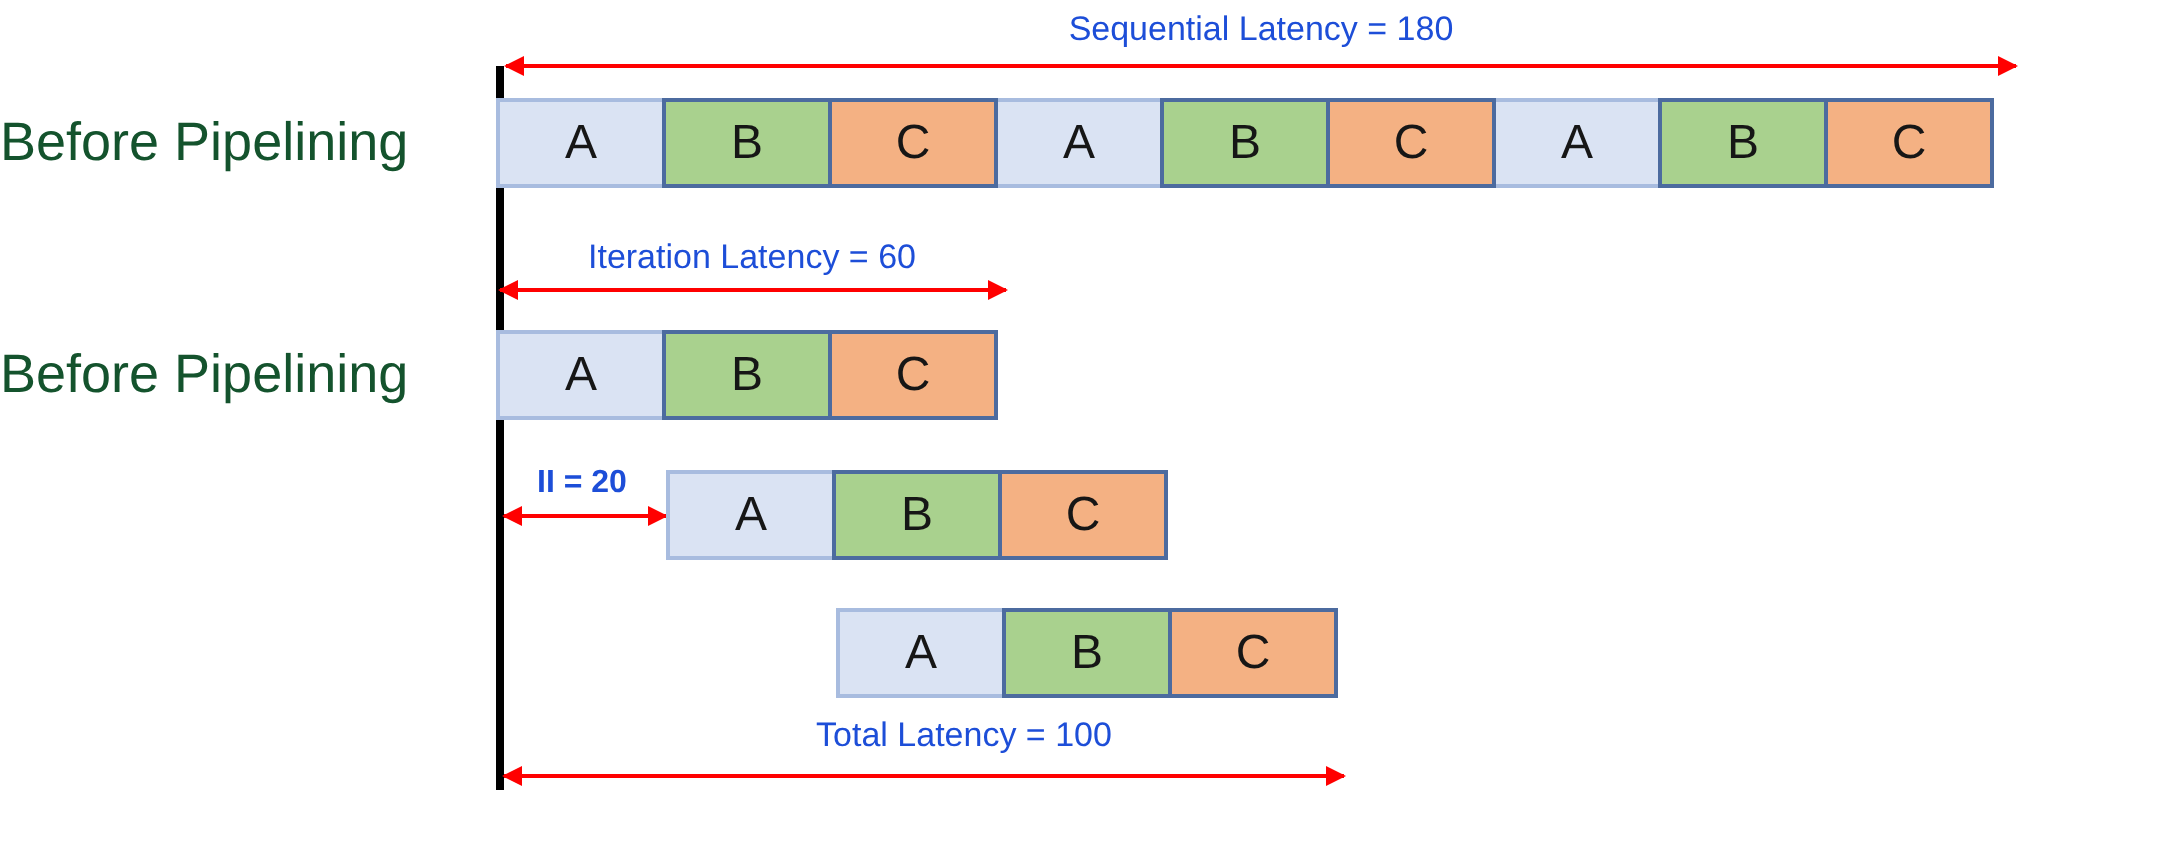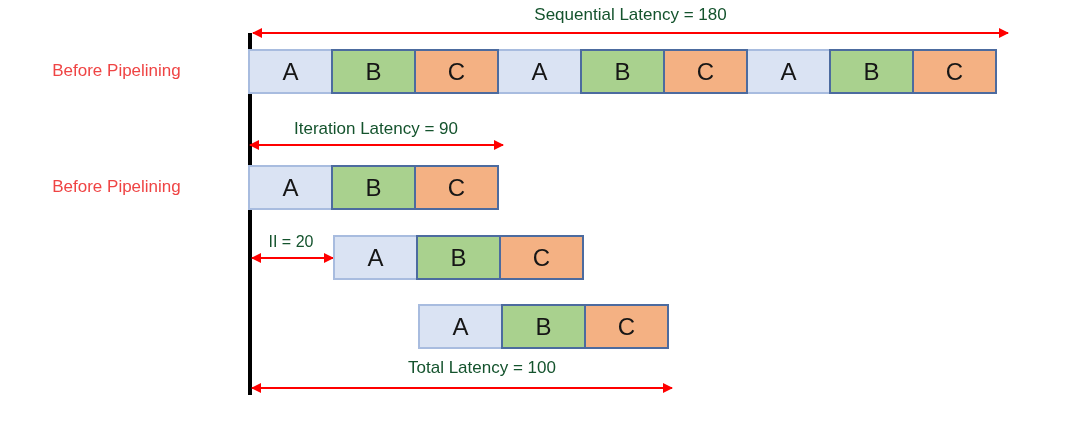--- a/index.html
+++ b/index.html
@@ -17,24 +17,24 @@
     position: absolute;
     left: 248px; top: 33px;
     width: 4px; height: 362px;
     background: var(--timeline-black, #000000);
   }
 
   
   .rowlbl {
     position: absolute;
     left: 0; width: 233px;
-    text-align: center;
-    font-size: 17px;
+    text-align: left;
+    font-size: 27px;
     line-height: 34px;
-    color: #ef4444;
+    color: #14532d;
     white-space: nowrap;
   }
   #lbl-before { top: 54px; }
   #lbl-after  { top: 170px; }
 
   
   .blockrow { position: absolute; display: flex; }
   .blk {
     box-sizing: border-box;
     width: 85px; height: 45px;
@@ -74,26 +74,26 @@
   #arrow-iter  { left: 250px; top: 144px; width: 253px; }
   #arrow-ii    { left: 252px; top: 257px; width: 81px;  }
   #arrow-total { left: 252px; top: 387px; width: 420px; }
 
   
   .ann {
     position: absolute;
     text-align: center;
     font-size: 17px;
     line-height: 22px;
-    color: #14532d;
+    color: #1d4ed8;
     white-space: nowrap;
   }
   #ann-seq   { left: 253px; top: 4px;   width: 755px; }
   #ann-iter  { left: 248px; top: 118px; width: 256px; }
-  #ann-ii    { left: 245px; top: 231px; width: 92px; font-size: 16px; }
+  #ann-ii    { left: 245px; top: 231px; width: 92px; font-size: 16px; font-weight: bold; }
   #ann-total { left: 252px; top: 357px; width: 420px; padding-left: 20px; }
 </style>
 </head>
 <body>
 
 <div id="canvas">
 
   <div class="ann" id="ann-seq">Sequential Latency = 180</div>
   <div class="arrow" id="arrow-seq"></div>
 
@@ -106,21 +106,21 @@
     <div class="blk sb">B</div>
     <div class="blk sc">C</div>
     <div class="blk sa">A</div>
     <div class="blk sb">B</div>
     <div class="blk sc">C</div>
     <div class="blk sa">A</div>
     <div class="blk sb">B</div>
     <div class="blk sc">C</div>
   </div>
 
-  <div class="ann" id="ann-iter">Iteration Latency = 90</div>
+  <div class="ann" id="ann-iter">Iteration Latency = 60</div>
   <div class="arrow" id="arrow-iter"></div>
 
   <div class="rowlbl" id="lbl-after">Before Pipelining</div>
 
   <div class="blockrow" id="row-iter1">
     <div class="blk sa">A</div>
     <div class="blk sb">B</div>
     <div class="blk sc">C</div>
   </div>
 

